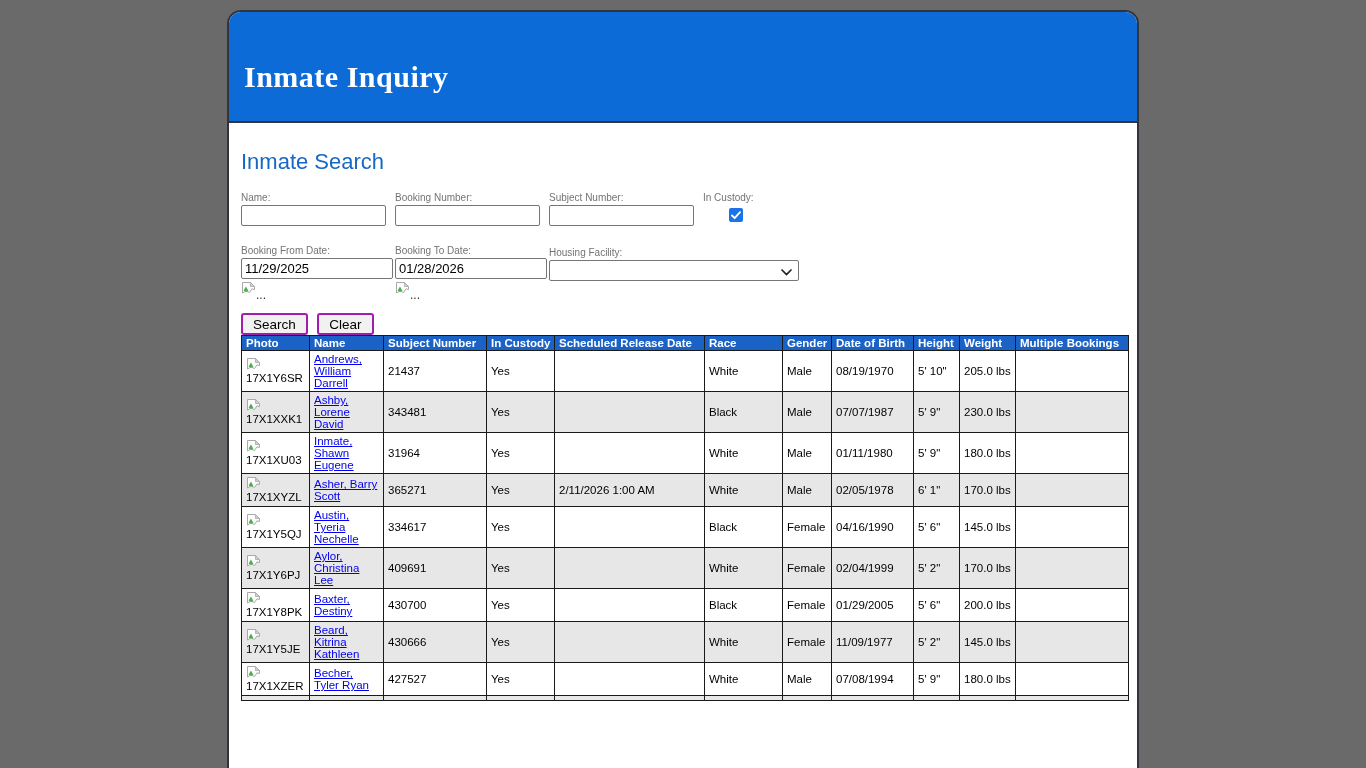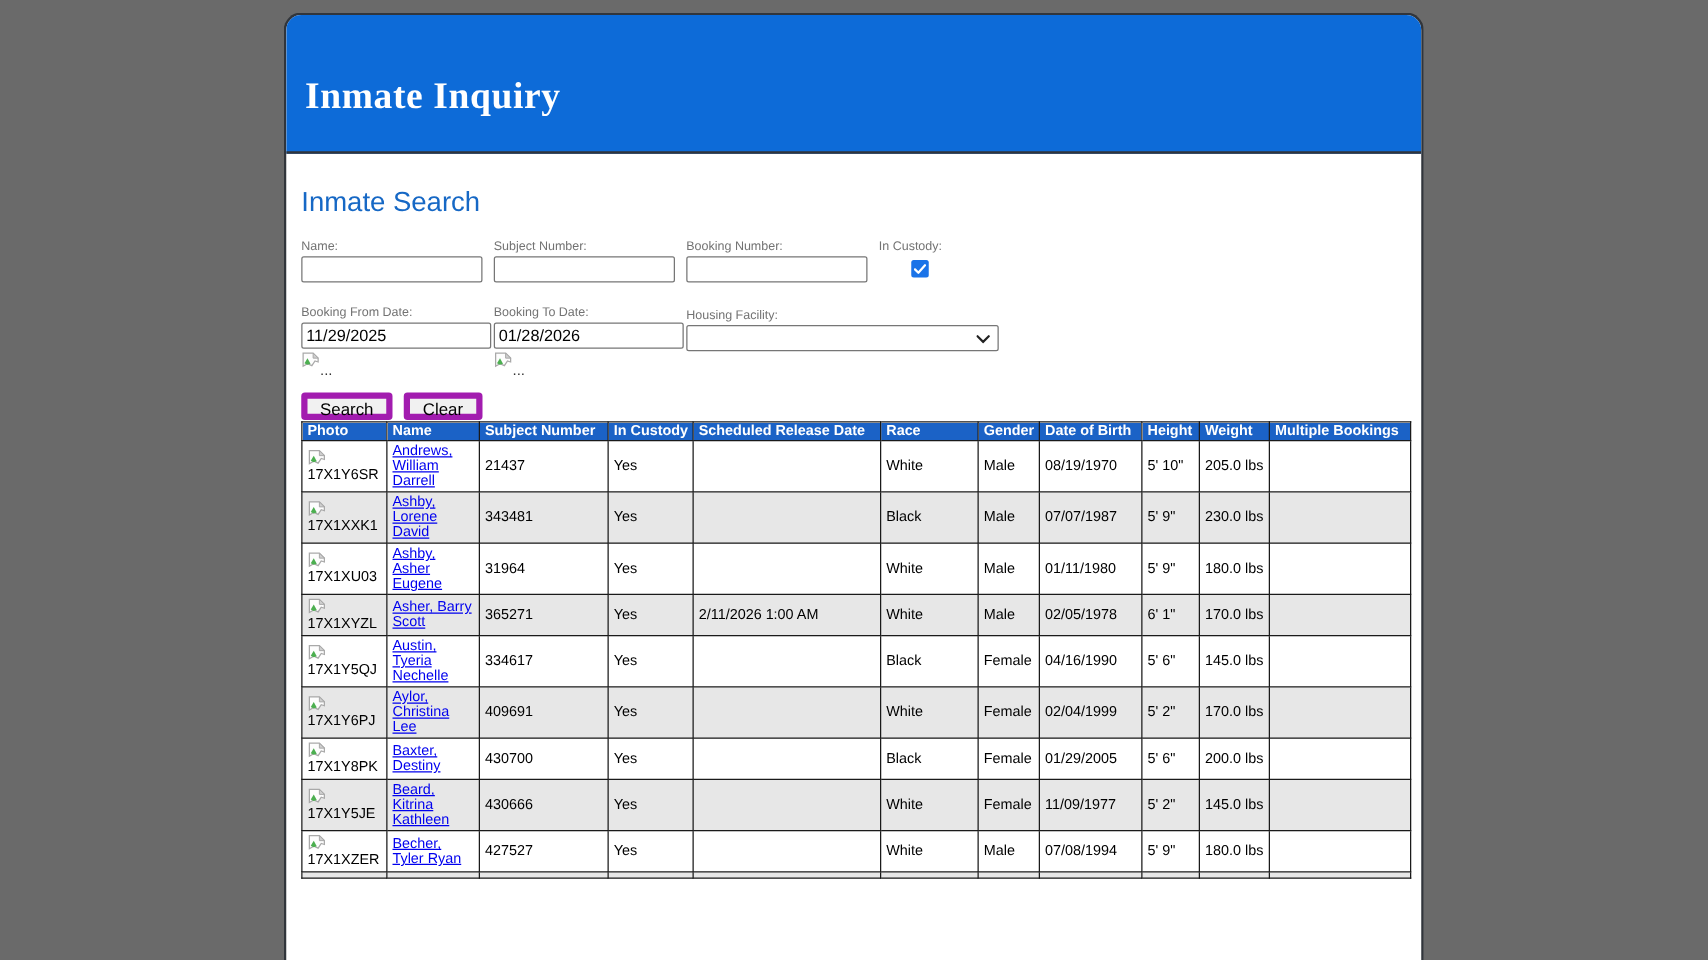--- a/index.html
+++ b/index.html
@@ -65,21 +65,21 @@
   .cal-broken{display:flex;align-items:flex-end;margin-top:2px;cursor:pointer;}
   .cal-broken .dots{font-size:12px;color:#333;line-height:10px;}
   .hf-block{margin-top:2px;}
   .hf-select{
     width:250px;height:21px;border:1px solid #767676;border-radius:2px;background:#fff;
     display:flex;align-items:center;justify-content:flex-end;padding-right:6px;cursor:pointer;
   }
   .btn-row{margin-top:13px;}
   .btn{
     font-family:"Liberation Sans",sans-serif;font-size:13.5px;color:#000;
-    background:#f1f1f1;border:5px solid #a21caf;border-radius:3px;
+    background:#f1f1f1;border:2px solid #a21caf;border-radius:3px;
     padding:1px 10px;height:22px;margin-right:5px;cursor:pointer;
   }
   .summary{font-size:12.5px;color:#1c1c1c;margin:16px 0 10px 0;}
   
   table.results{
     border-collapse:collapse;
     table-layout:fixed;
     width:888px;
     font-size:11.5px;
   }
@@ -122,25 +122,25 @@
   <div class="content">
     <h2>Inmate Search</h2>
 
     <div class="form-grid">
       <div class="form-row">
         <div class="form-cell">
           <div class="form-label">Name:</div>
           <input class="text-input" type="text" style="">
         </div>
         <div class="form-cell">
+          <div class="form-label">Booking Number:</div>
+          <input class="text-input" type="text" style="">
+        </div>
+        <div class="form-cell">
           <div class="form-label">Subject Number:</div>
-          <input class="text-input" type="text" style="">
-        </div>
-        <div class="form-cell">
-          <div class="form-label">Booking Number:</div>
           <input class="text-input" type="text" style="">
         </div>
         <div class="form-cell custody-cell">
           <div class="form-label">In Custody:</div>
           <div class="custody-box">
             <span>
               <svg width="10" height="9" viewBox="0 0 10 9">
                   <path d="M1 4.5 L3.7 7.2 L9 1.2" stroke="#fff" stroke-width="1.8" fill="none" stroke-linecap="round" stroke-linejoin="round"></path>
                 </svg>
             </span>
@@ -266,21 +266,21 @@
             <td></td>
           </tr>
           <tr>
             <td>
               <div class="photo-wrap"><span class="bimg"><svg width="15" height="15" viewBox="0 0 15 15">
                     <path d="M1.5 1.5 H9.5 L13.5 5.5 V8.6 L11 7.8 L8.5 11.5 L5 10 L1.5 12 Z" fill="#fdfdfd" stroke="#a9a9a9" stroke-width="1"></path>
                     <path d="M9.5 1.5 V5.5 H13.5 Z" fill="#cfcfcf" stroke="#a9a9a9" stroke-width="0.8"></path>
                     <path d="M2.6 9.6 L5 5.6 L7.4 9.9 L4.9 10.8 Z" fill="#4caf50"></path>
                   </svg></span><span class="photo-alt">17X1XU03</span></div>
             </td>
-            <td><a class="namelink">Ashby, Asher Eugene</a></td>
+            <td><a class="namelink">Inmate, Shawn Eugene</a></td>
             <td>31964</td>
             <td>Yes</td>
             <td></td>
             <td>White</td>
             <td>Male</td>
             <td>01/11/1980</td>
             <td>5' 9"</td>
             <td>180.0 lbs</td>
             <td></td>
           </tr>

